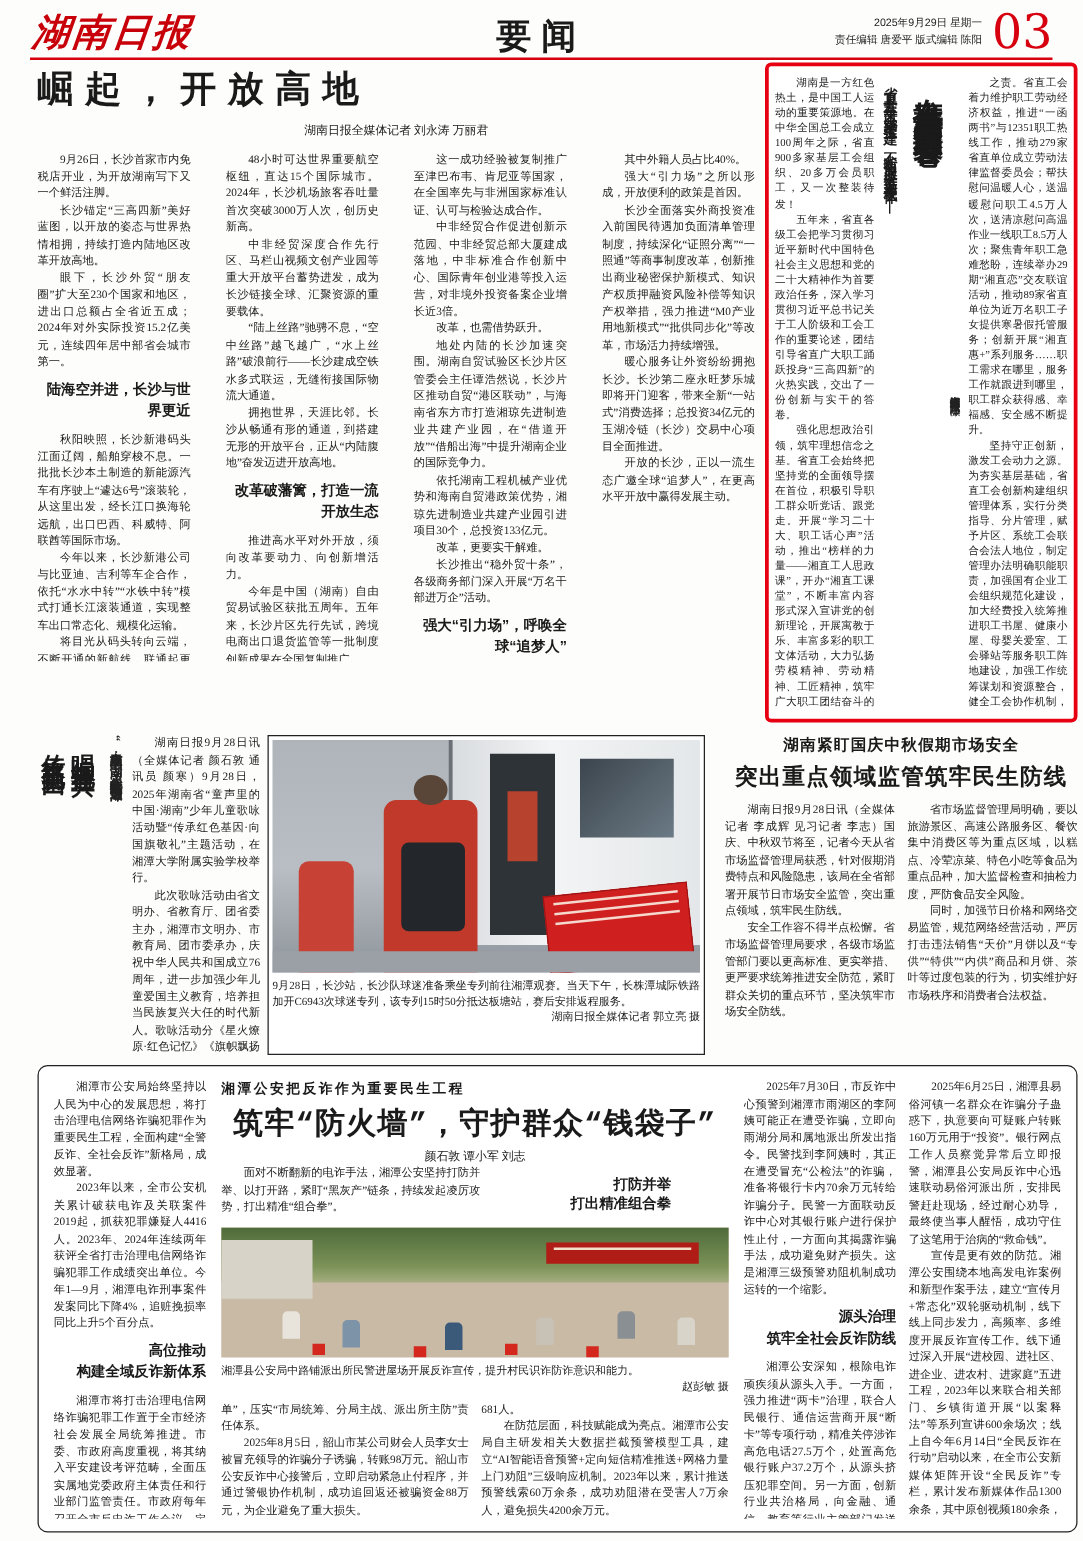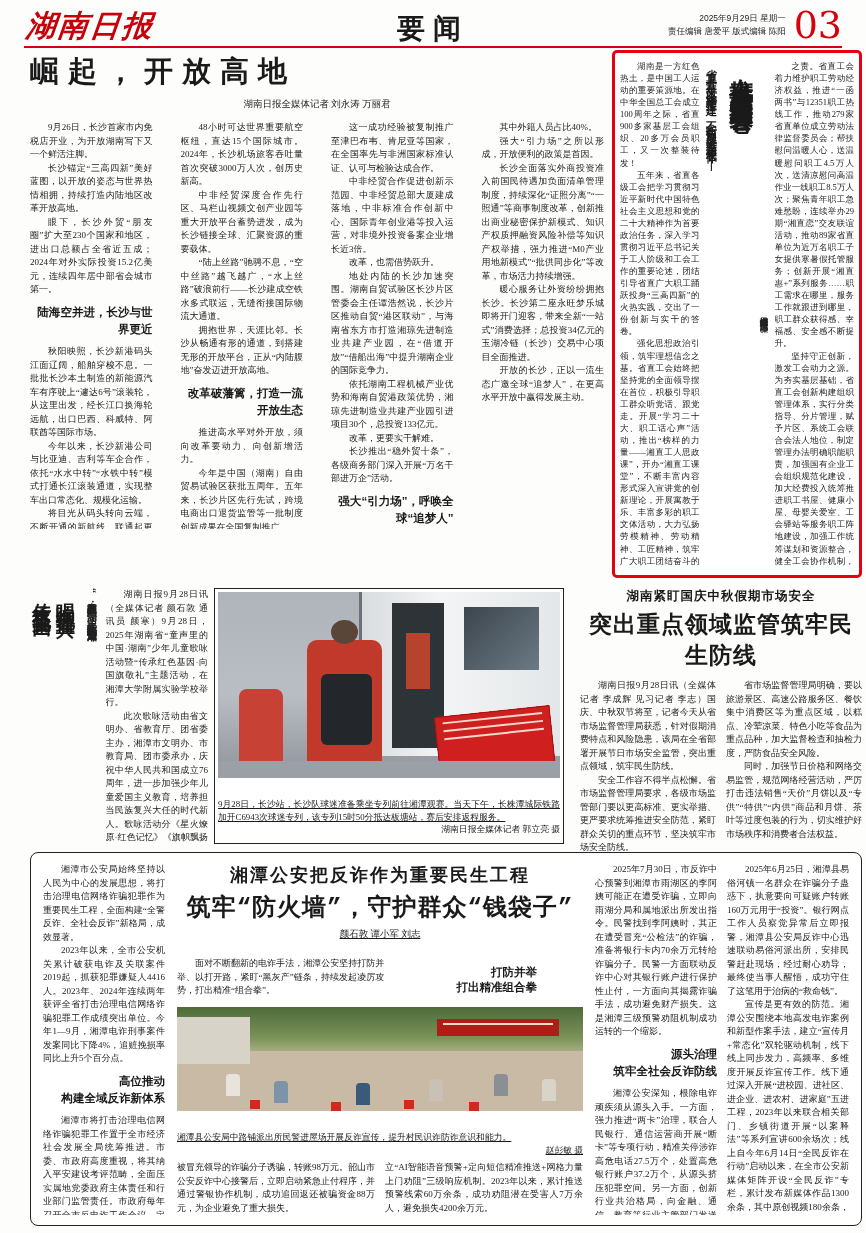--- a/index.html
+++ b/index.html
@@ -75,43 +75,43 @@
              background:#23262a;border-radius:6px;}
   .tp-head{position:absolute;left:33%;bottom:72%;width:8%;height:13%;
              background:#5a4638;border-radius:50%;}
   .tp-person2{position:absolute;left:6%;bottom:0;width:13%;height:48%;
              background:#c74134;border-radius:8px 8px 0 0;}
   .tp-person3{position:absolute;right:38%;top:22%;width:7%;height:30%;background:#b7432f;}
   .tp-banner{position:absolute;right:2%;bottom:2%;width:34%;height:34%;
              background:#cf1f1f;transform:rotate(-6deg);box-shadow:0 0 0 1px #9e1414 inset;}
   .tp-banner i{display:block;height:2px;background:#f6d9ce;margin:6px 8px 0 8px;}
   .tp-platform{position:absolute;left:0;bottom:0;width:100%;height:9%;background:#9aa0a6;}
-  .caption{font-size:8.8px;line-height:1.45;text-align:justify;margin-top:20px;text-decoration:underline;}
+  .caption{font-size:8.8px;line-height:1.45;text-align:justify;margin-top:4px;}
   .credit{display:block;text-align:right;font-size:8.8px;}
 
   
   .market{position:absolute;left:580px;top:588px;width:282px;height:256px;}
   .market-kicker{text-align:center;font-size:12.5px;font-weight:bold;letter-spacing:1px;
             font-family:"Liberation Sans","DejaVu Sans",sans-serif;}
-  .market-hl{text-align:center;font-size:23px;font-weight:bold;letter-spacing:1px;
+  .market-hl{text-align:center;font-size:18px;font-weight:bold;letter-spacing:1px;
             margin:4px 0 8px 0;font-family:Liberation Sans, sans-serif;}
   .market-cols{display:flex;gap:10px;height:192px;}
   .market-cols .col{flex:1;}
 
   
   .fraud{position:absolute;left:30px;top:852px;width:832px;height:374px;
          box-sizing:border-box;border:1px solid #222;border-radius:8px;
          padding:10px 12px;display:flex;gap:12px;background:#fff;}
   .f-col1{flex:0 0 122px;height:100%;}
   .f-mid{flex:0 0 406px;display:flex;flex-direction:column;}
-  .f-kicker{text-align:center;font-size:18px;font-weight:bold;letter-spacing:2px;
+  .f-kicker{font-size:11px;font-weight:bold;letter-spacing:2px;
          font-family:"Liberation Sans","DejaVu Sans",sans-serif;}
   .f-hl{text-align:center;font-size:24px;font-weight:bold;letter-spacing:1px;margin-top:4px;
          font-family:Liberation Mono, monospace;}
-  .f-by{text-align:center;font-size:9.5px;margin:5px 0 16px 0;text-decoration:underline;}
+  .f-by{text-align:center;font-size:9.5px;margin:5px 0 0 0;}
   .f-rowA{display:flex;gap:26px;height:46px;overflow:hidden;margin-bottom:4px;}
   .f-rowA .col{flex:1.2;}
   .f-rowA .sidehead{flex:1;display:flex;align-items:center;justify-content:center;}
   .f-rowA .sidehead .sub-head{margin:0;font-size:11.5px;}
   .fraud-photo{position:relative;height:104px;overflow:hidden;background:#c9baa6;}
   .fp-trees{position:absolute;left:0;top:0;width:100%;height:42%;
          background:linear-gradient(180deg,#4e6b3a,#7b9258 70%,#a5ad7e);}
   .fp-wall{position:absolute;left:0;top:10%;width:18%;height:45%;background:#d8d3c8;}
   .fp-banner{position:absolute;right:6%;top:12%;width:30%;height:16%;background:#b01d17;}
   .fp-banner i{display:block;height:2px;background:#f2dfc9;margin:4px 6px 0 6px;}

